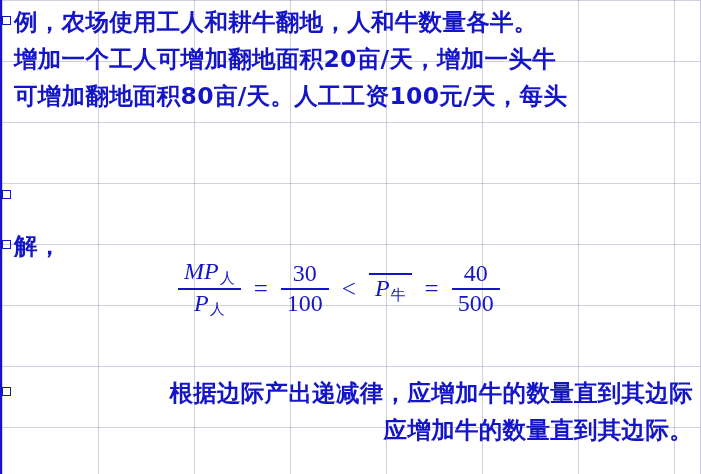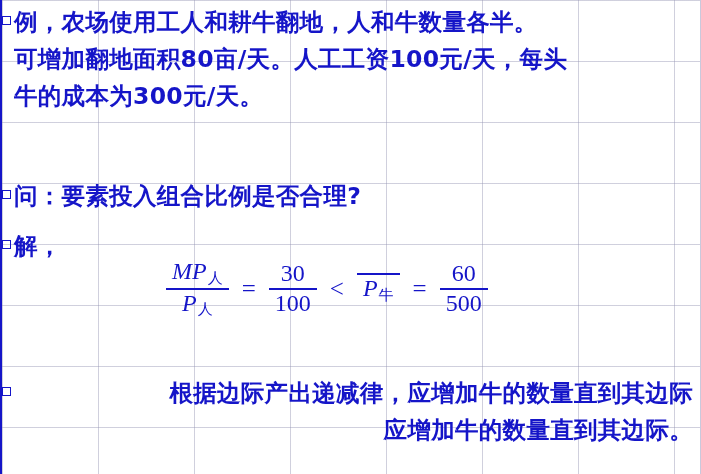--- a/index.html
+++ b/index.html
@@ -52,21 +52,21 @@
     font-size: 23.5px;
     line-height: 37px;
     letter-spacing: 0.3px;
     font-family: "DejaVu Sans", "Liberation Sans", sans-serif;
   }
   .para .line { display: block; white-space: nowrap; }
 
   
   #formula {
     position: absolute;
-    left: 162px;
+    left: 174px;
     top: 258px;
     color: #1515c8;
     font-family: "Liberation Serif", serif;
     display: flex;
     align-items: center;
     font-size: 24px;
   }
   .frac {
     display: inline-flex;
     flex-direction: column;
@@ -105,28 +105,25 @@
 </style>
 </head>
 <body>
 
 <div id="slide">
   <div class="frame-border"></div>
 
   <div class="bullet" style="top: 16px;"></div>
   <div class="para" style="top: 4px;">
     <span class="line">例，农场使用工人和耕牛翻地，人和牛数量各半。</span>
+    <span class="line">增加一个工人可增加翻地面积20亩/天，增加一头牛</span>
     <span class="line">可增加翻地面积80亩/天。人工工资100元/天，每头</span>
-    <span class="line">牛的成本为300元/天。</span>
   </div>
 
   <div class="bullet" style="top: 190px;"></div>
-  <div class="para" style="top: 178px;">
-    <span class="line">问：要素投入组合比例是否合理?</span>
-  </div>
 
   <div class="bullet" style="top: 240px;"></div>
   <div class="para" style="top: 228px;">
     <span class="line">解，</span>
   </div>
 
   <div id="formula">
     <span class="frac">
       <span class="num"><span class="mi">MP</span><span class="sub">人</span></span>
       <span class="bar"></span>
@@ -144,21 +141,21 @@
     <span class="op">&lt;</span>
 
     <span class="frac">
       <span class="bar"></span>
       <span class="den"><span class="mi">P</span><span class="sub">牛</span></span>
     </span>
 
     <span class="op">=</span>
 
     <span class="frac">
-      <span class="num num-plain">60</span>
+      <span class="num num-plain">40</span>
       <span class="bar"></span>
       <span class="den num-plain">500</span>
     </span>
   </div>
 
   <div class="bullet" style="top: 387px;"></div>
   <div class="para" style="top: 375px; text-align: right;">
     <span class="line">根据边际产出递减律，应增加牛的数量直到其边际</span>
     <span class="line">应增加牛的数量直到其边际。</span>
   </div>

